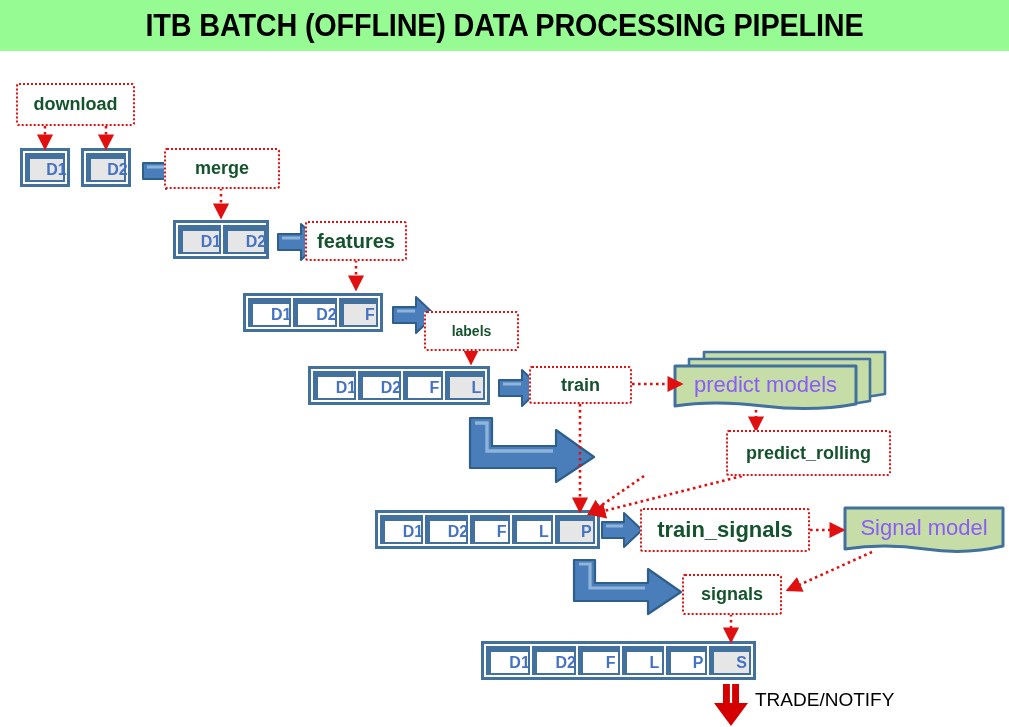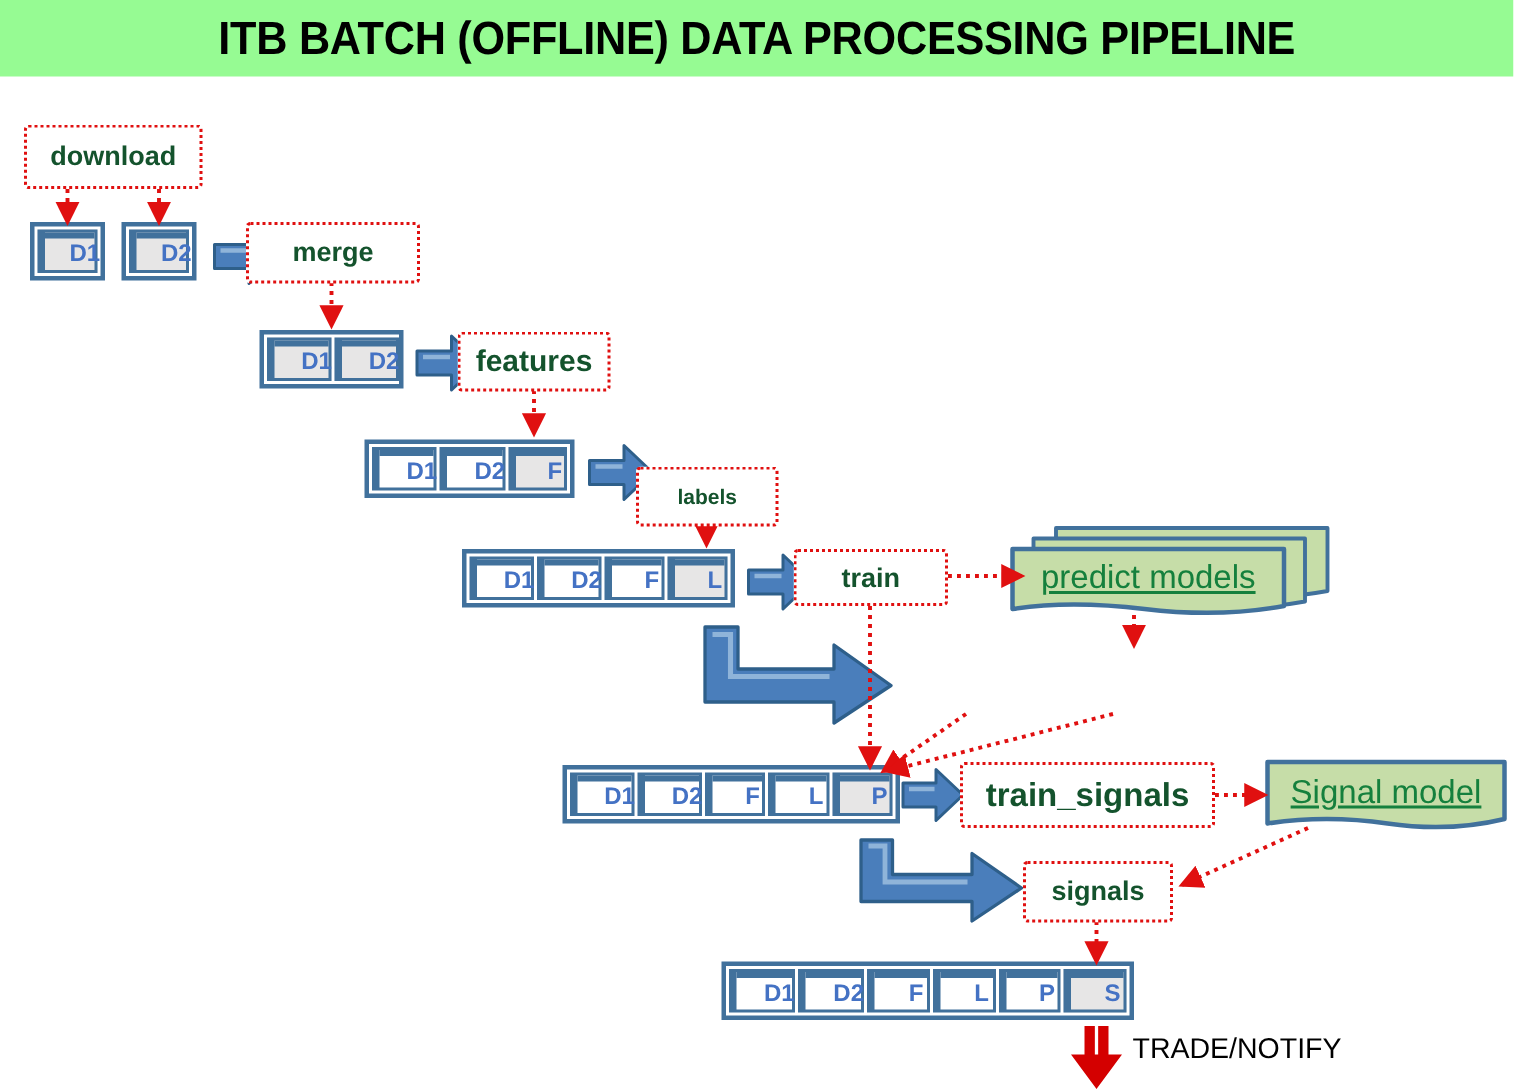--- a/index.html
+++ b/index.html
@@ -65,22 +65,22 @@
   
   .barrow{position:absolute;z-index:25;}
 
   
   .elbow{position:absolute;z-index:15;}
 
   
   .doc{position:absolute;z-index:20;}
   .doc .doctext{
     position:absolute;display:flex;align-items:center;justify-content:center;
-    color:#15803d;font-weight:normal;
-    z-index:3;white-space:nowrap;text-decoration:underline;
+    color:#8b5cf6;font-weight:normal;
+    z-index:3;white-space:nowrap;
   }
 
   
   #conn{position:absolute;left:0;top:0;width:1009px;height:727px;z-index:28;pointer-events:none;}
 
   
   .tn-label{
     position:absolute;color:#000000;font-size:19px;white-space:nowrap;
     z-index:30;
   }
@@ -184,20 +184,21 @@
 
   <div class="proc" style="left:164px;top:148px;width:116px;height:41px;font-size:18px;">merge</div>
 
   <div class="proc" style="left:305px;top:221px;width:102px;height:40px;font-size:20px;">features</div>
 
   <div class="proc" style="left:424px;top:311px;width:95px;height:40px;font-size:14px;">labels</div>
 
   <div class="proc" style="left:529px;top:366px;width:103px;height:38px;font-size:18px;">train</div>
 
 
+  <div class="proc" style="left:726px;top:430px;width:165px;height:46px;font-size:18px;">predict_rolling</div>
 
   <div class="proc" style="left:640px;top:508px;width:170px;height:44px;font-size:22px;">train_signals</div>
 
   <div class="proc" style="left:682px;top:574px;width:100px;height:41px;font-size:18px;">signals</div>
 
   <div class="tbl" style="left:20px;top:148px;width:50px;height:39px;">
     <div class="col filled" style="width:100%;">
       <span class="hdr"></span>
       <span class="lbl">D1</span>
     </div>

